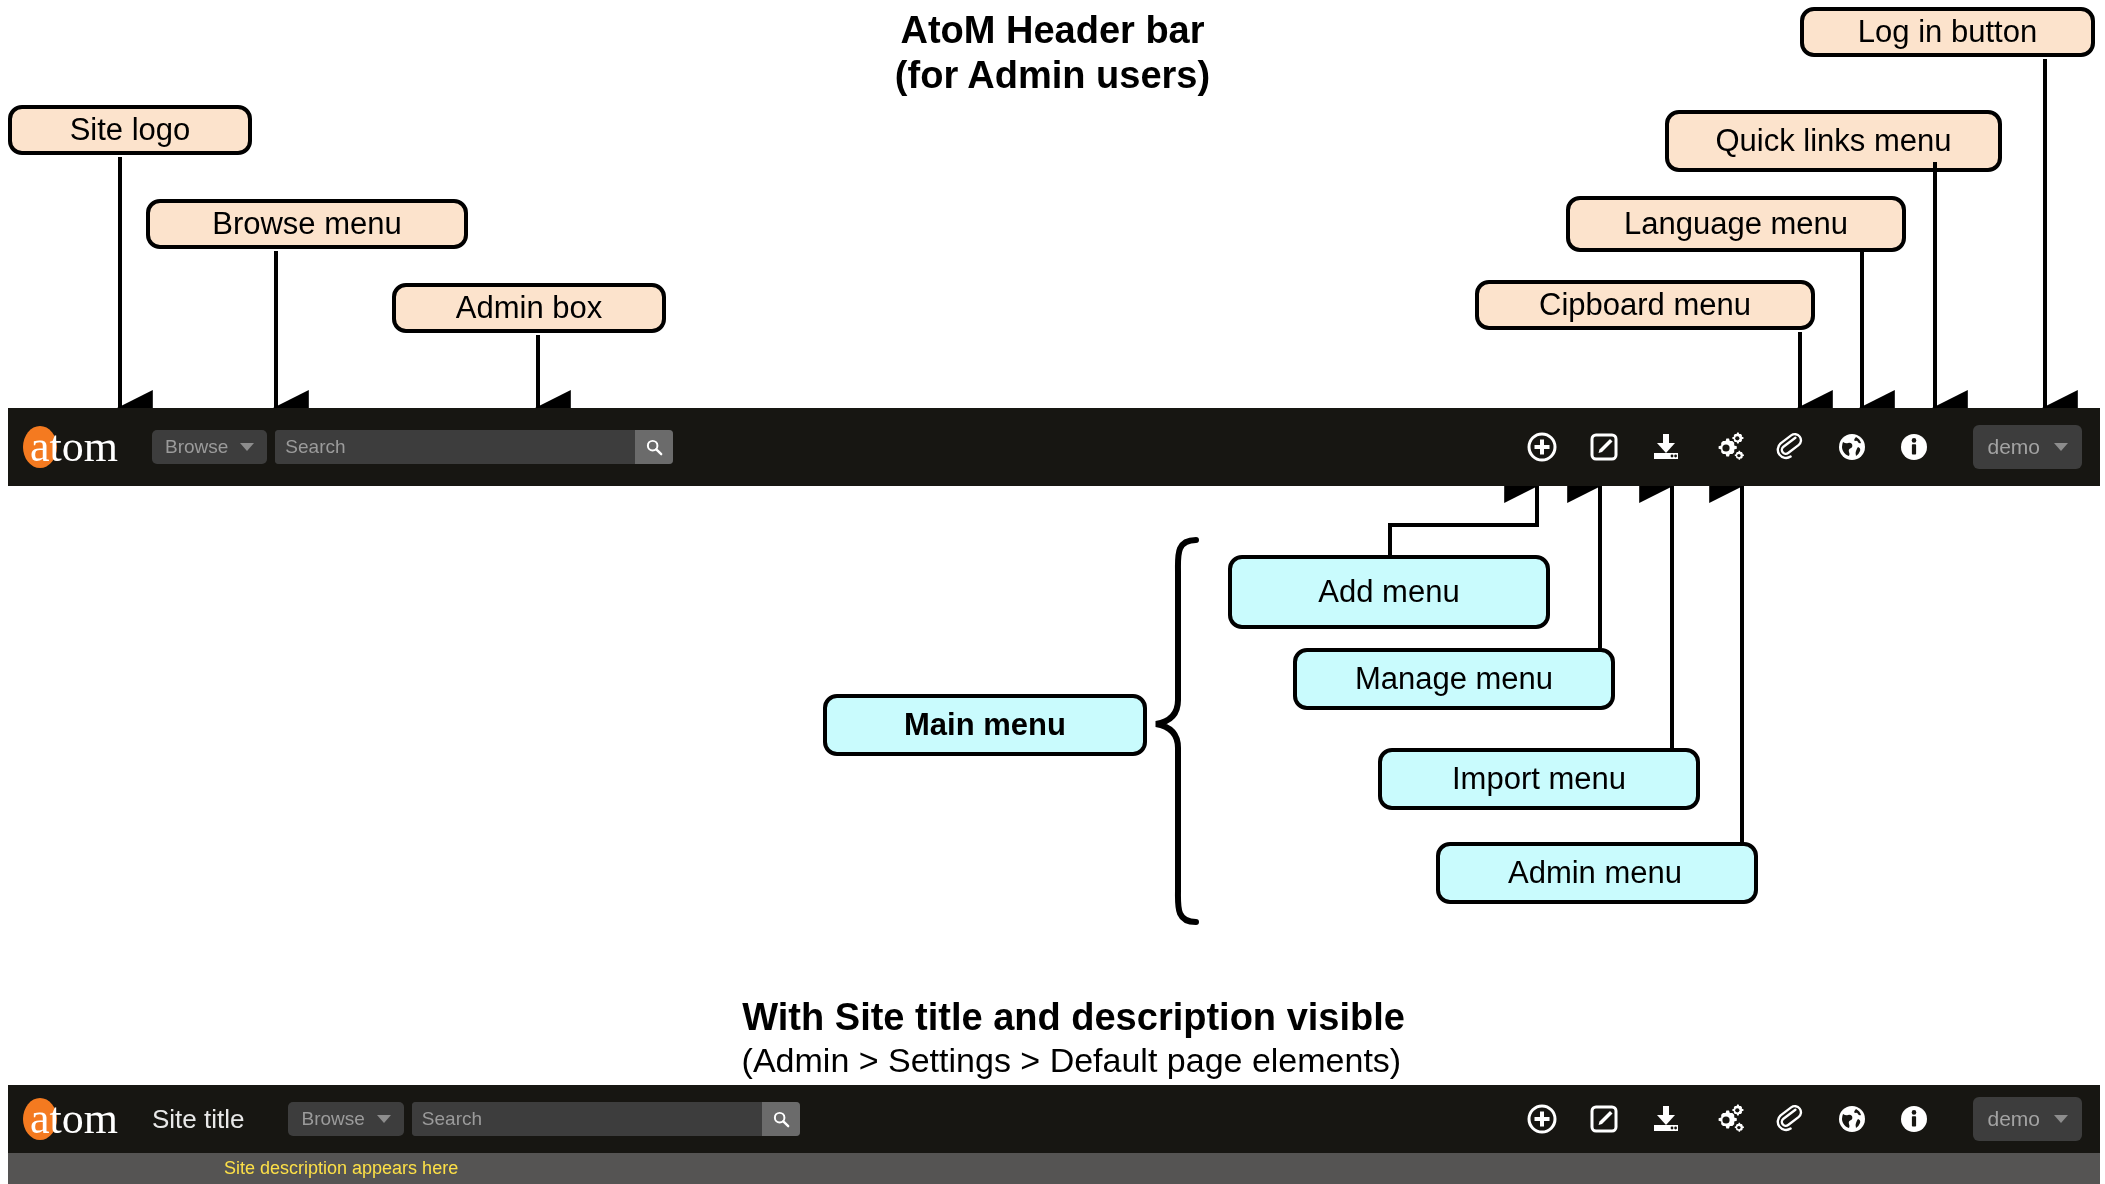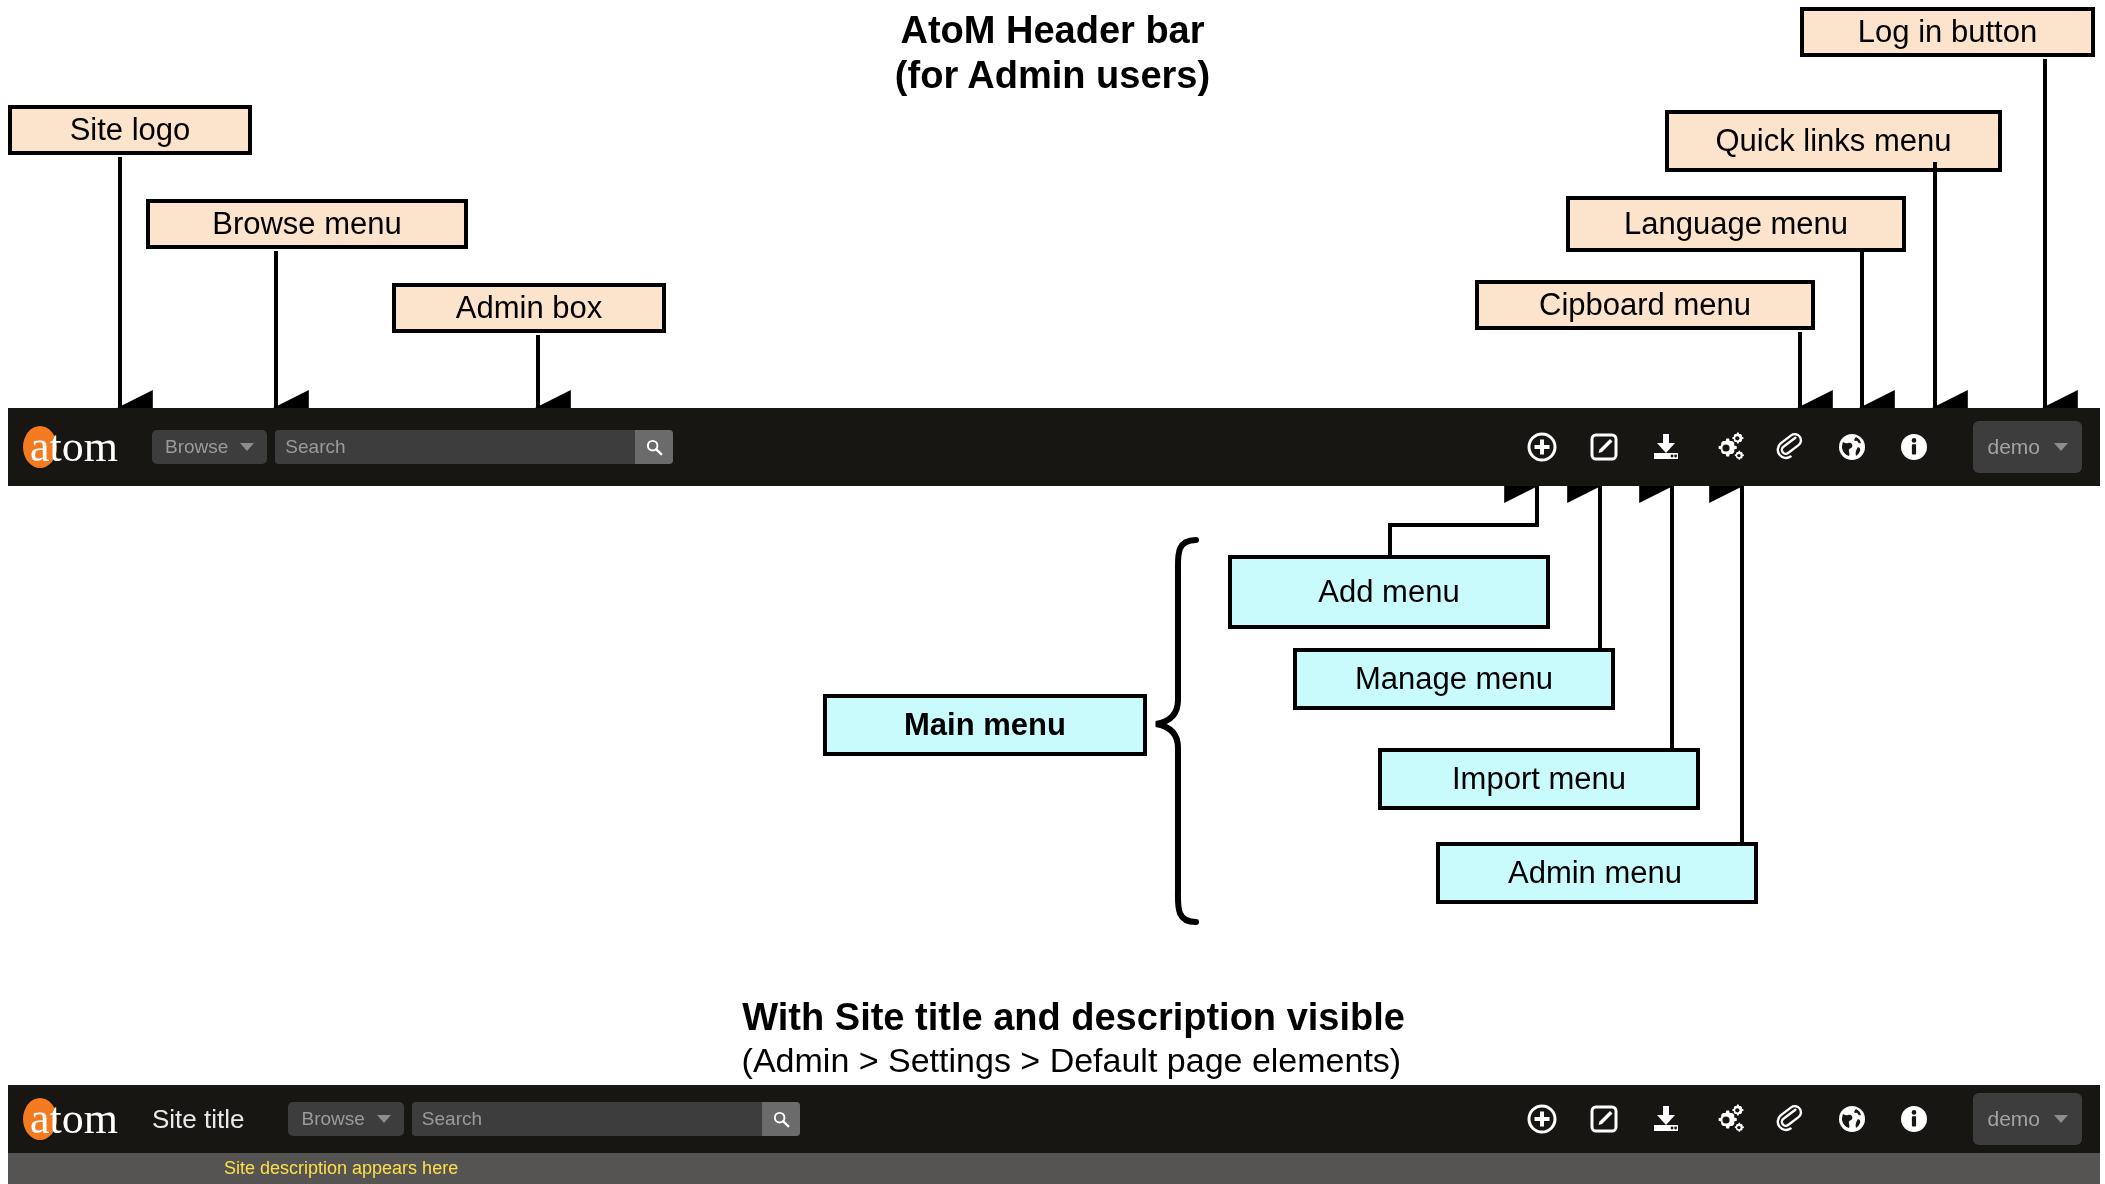--- a/index.html
+++ b/index.html
@@ -41,21 +41,21 @@
     left: 0; top: 1000px; width: 2105px;
     font-size: 34px;
     font-weight: normal;
   }
 
   
   .callout {
     position: absolute;
     box-sizing: border-box;
     border: 4px solid #000000;
-    border-radius: 0;
+    border-radius: 14px;
     display: flex;
     align-items: center;
     justify-content: center;
     font-size: 31px;
     color: #000000;
     white-space: nowrap;
     padding: 0 16px;
   }
   .callout.peach { background: #fce3cc; }
   .callout.cyan  { background: #c9fbfd; }
@@ -173,21 +173,21 @@
     display: flex;
     align-items: center;
     justify-content: center;
     cursor: pointer;
   }
   .user-menu {
     background: #3d3d3d;
     border-radius: 6px;
     color: #a3a3a3;
     font-size: 21px;
-    height: 52px;
+    height: 44px;
     display: inline-flex;
     align-items: center;
     gap: 14px;
     padding: 0 14px;
     margin-left: 14px;
     white-space: nowrap;
   }
 
   .site-desc-bar {
     position: absolute;

